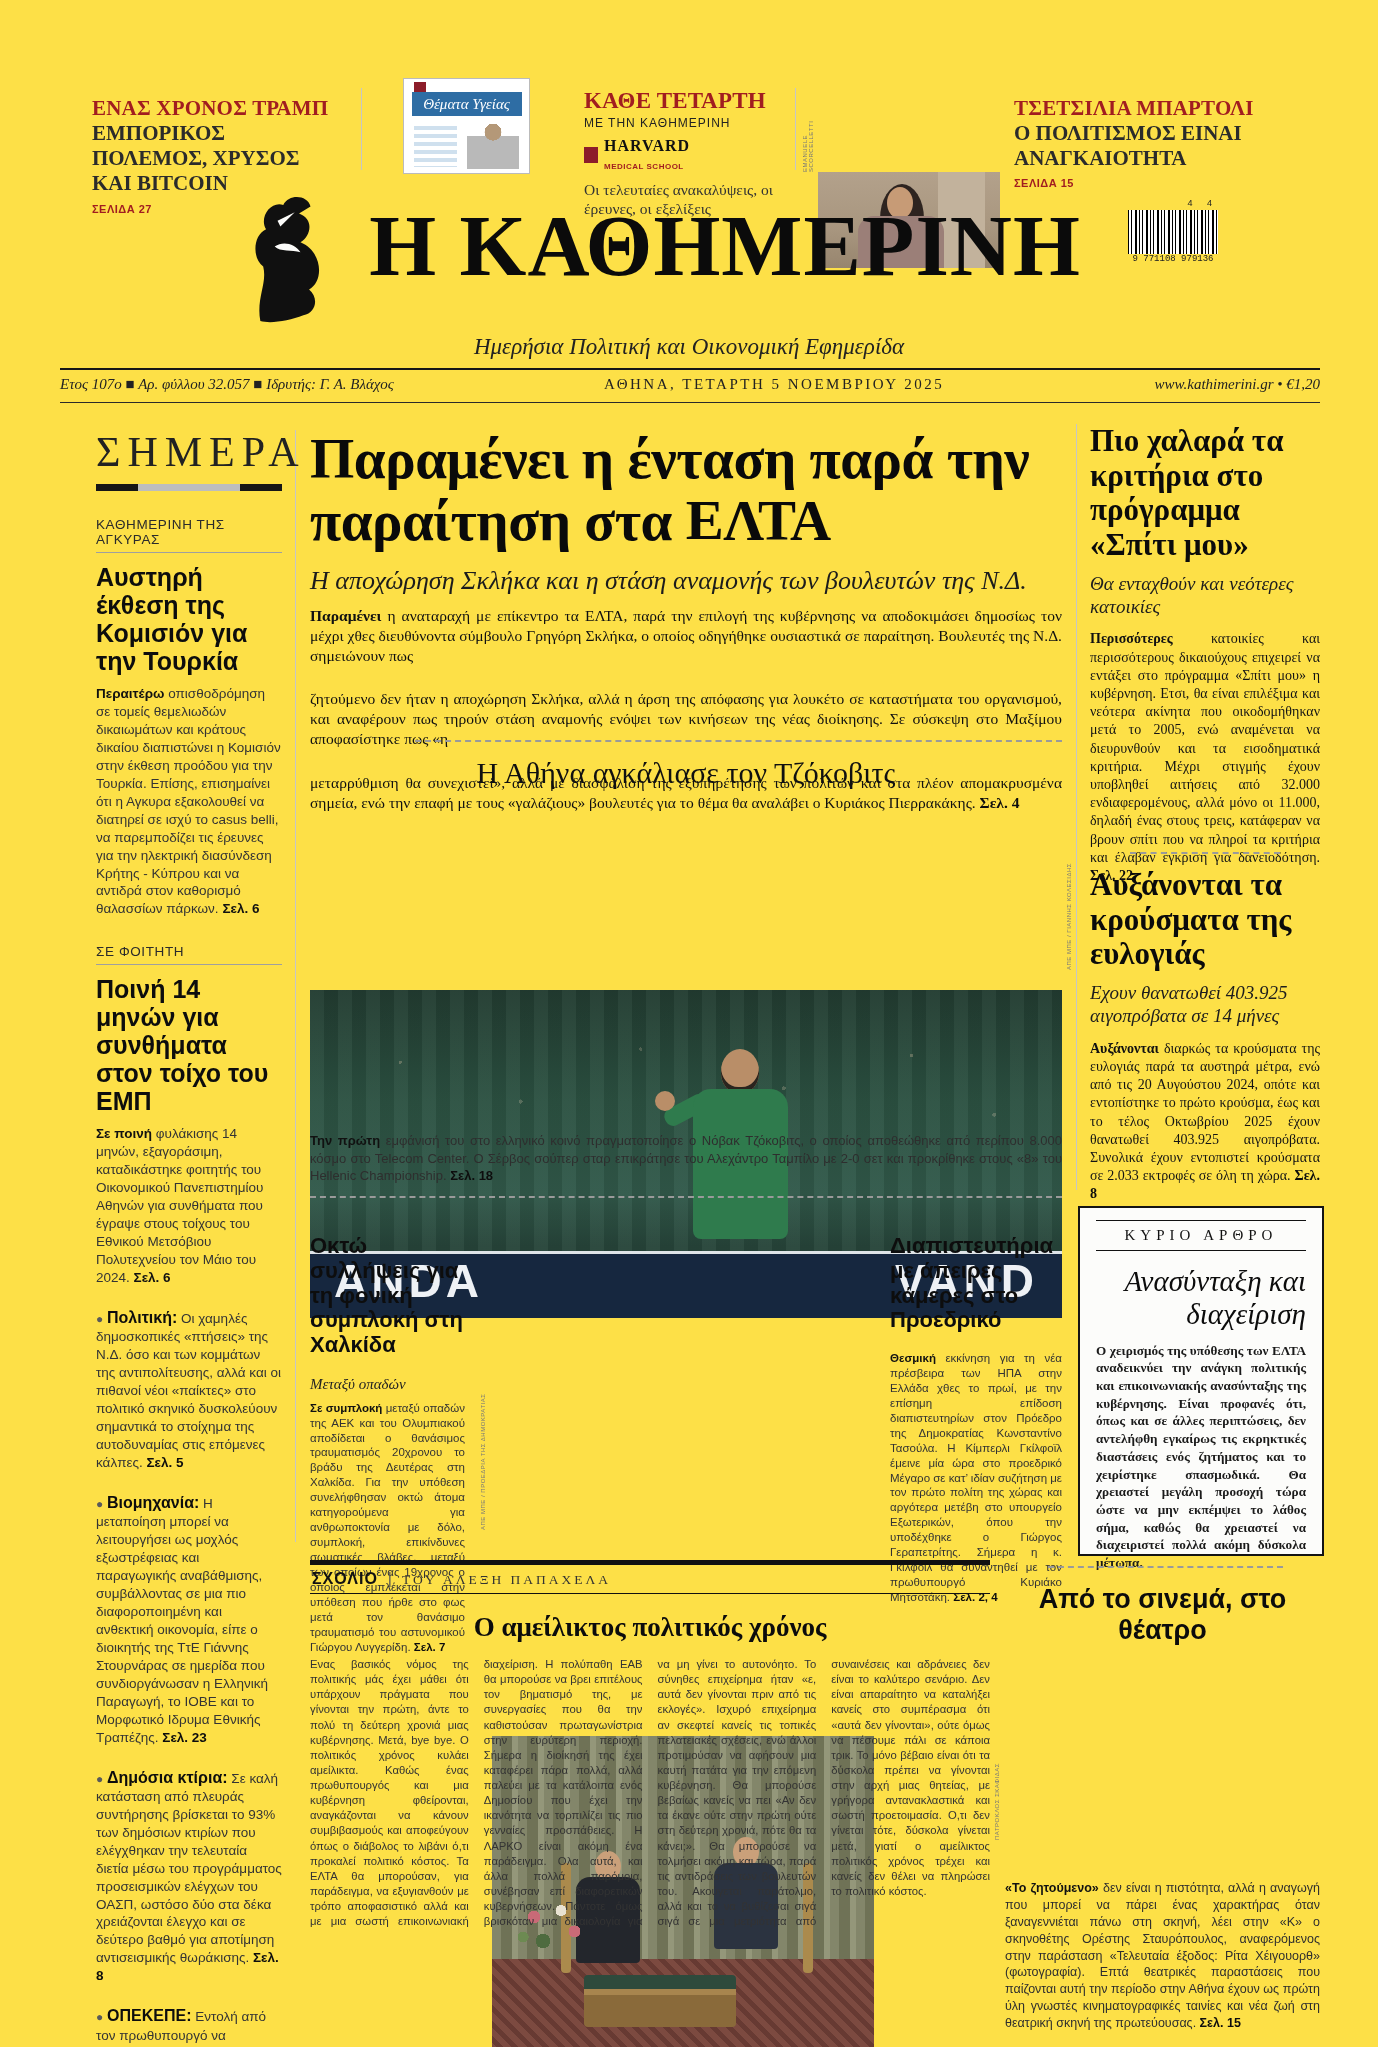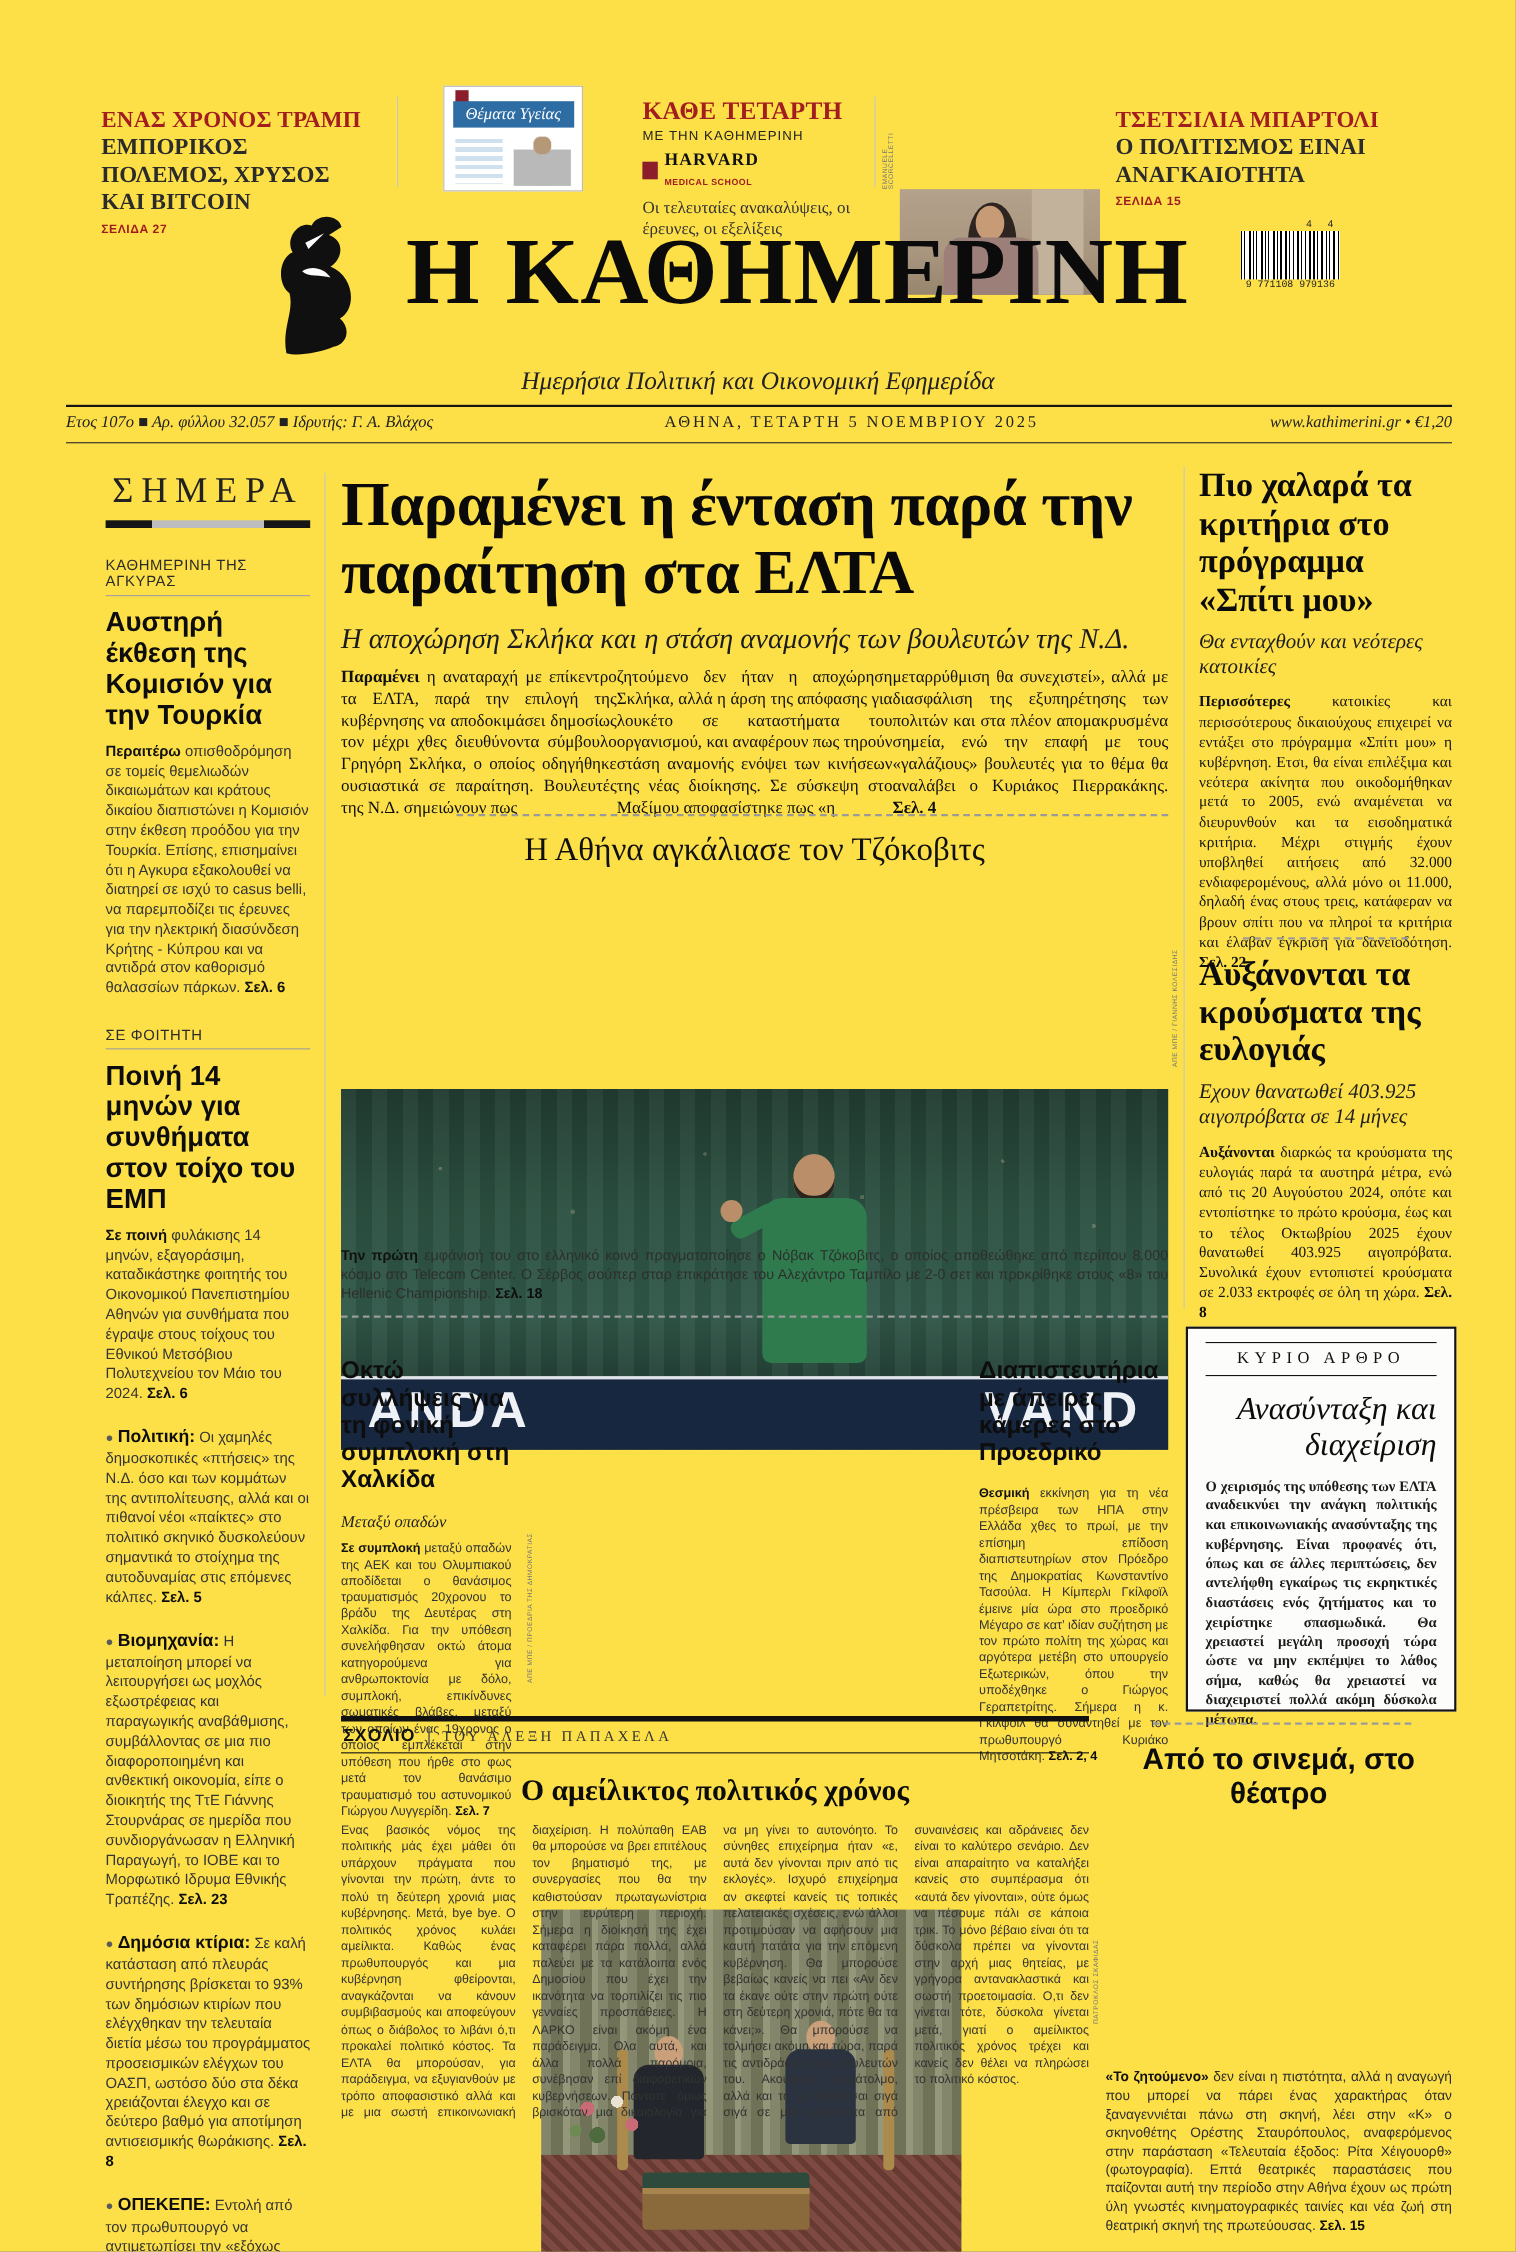--- a/index.html
+++ b/index.html
@@ -14,36 +14,36 @@
   .promo-title{font-family:"Liberation Serif",serif;font-weight:bold;font-size:21px;color:#2b2b2b;line-height:1.2;}
   .promo-page{font-size:11px;font-weight:bold;color:#a11d20;letter-spacing:.5px;margin-top:6px;}
   .vcredit{font-size:6px;color:#777;writing-mode:vertical-rl;transform:rotate(180deg);letter-spacing:.5px;}
   
   .masthead-title{font-family:"Liberation Serif",serif;font-weight:bold;font-size:86px;letter-spacing:1px;color:#0b0b0b;text-align:center;white-space:nowrap;}
   .tagline{font-family:"Liberation Serif",serif;font-size:23px;color:#222;text-align:center;font-style:italic;}
   .dateline{display:flex;justify-content:space-between;align-items:baseline;font-family:"Liberation Serif",serif;font-size:15px;color:#222;}
   .dl-left,.dl-right{font-style:italic;}
   .dl-center{letter-spacing:2.5px;}
   
-  .simera{font-family:"Liberation Serif",serif;font-size:33px;letter-spacing:7px;color:#222;text-align:center;}
+  .simera{font-family:"Liberation Serif",serif;font-size:42px;letter-spacing:7px;color:#222;text-align:center;}
   .simera-bar{height:7px;margin-top:8px;background:linear-gradient(90deg,#161616 0 42px,#bdbdbd 42px calc(100% - 42px),#161616 calc(100% - 42px));}
   .kicker{font-size:13.5px;color:#2b2b2b;letter-spacing:.6px;border-bottom:1px solid #9f9f9f;padding-bottom:5px;margin:26px 0 10px;}
   .rail-h{font-weight:bold;font-size:25px;line-height:1.12;color:#0d0d0d;margin:0 0 10px;}
   .rail-b{font-size:13.5px;line-height:1.33;color:#343434;text-align:left;}
   .rail-b b,.lead{font-weight:bold;color:#111;}
   b.lead::after{content:" ";}
   .pg{font-weight:bold;color:#0d0d0d;}
   .brief{font-size:13.5px;line-height:1.33;color:#343434;margin-top:20px;}
   .brief .blabel{font-weight:bold;font-size:16px;color:#0d0d0d;}
   .bullet{color:#5a5a5a;font-size:12px;}
   
   .main-h{font-family:"Liberation Serif",serif;font-weight:bold;font-size:57px;line-height:1.08;letter-spacing:-.5px;color:#0a0a0a;}
   .deck{font-family:"Liberation Serif",serif;font-style:italic;font-size:26px;color:#1c1c1c;}
   .body-serif{font-family:"Liberation Serif",serif;font-size:15.5px;line-height:1.28;color:#101010;text-align:justify;}
-  .cols3{display:flex;gap:0;}
+  .cols3{display:flex;gap:24px;flex-direction:column;}
   .cols3>div{flex:1;}
   .tennis-h{font-family:"Liberation Serif",serif;font-size:30px;color:#101010;text-align:center;}
   .cap{font-size:13px;line-height:1.35;color:#2e2e2e;text-align:justify;}
   
   .ph{position:relative;overflow:hidden;}
   .tennis{background:linear-gradient(180deg,#223c31 0%,#2c5242 34%,#31594a 62%,#27453a 78%);}
   .tennis .dots{position:absolute;inset:0;background:
      radial-gradient(4px 4px at 12% 22%,#cbb79b55 40%,transparent 41%),
      radial-gradient(5px 5px at 28% 34%,#d8c6ad44 40%,transparent 41%),
      radial-gradient(4px 4px at 44% 18%,#c4b29a44 40%,transparent 41%),

